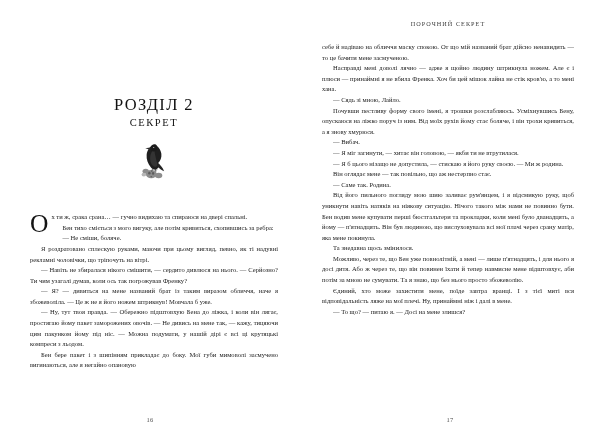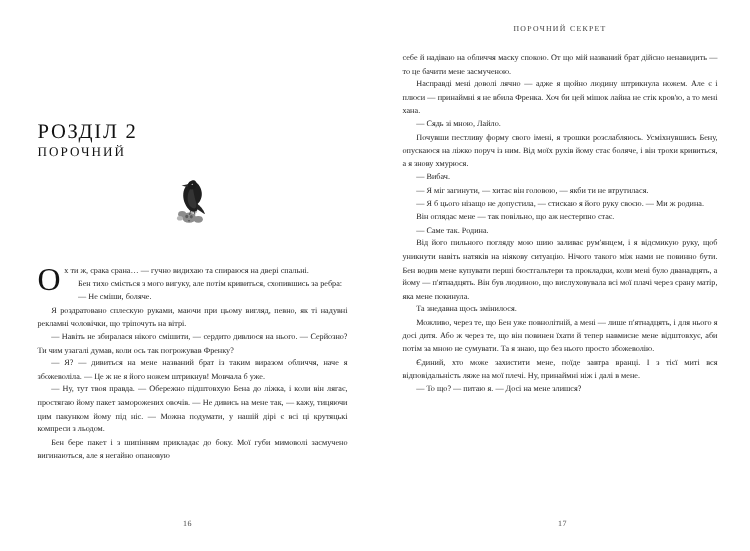--- a/index.html
+++ b/index.html
@@ -38,20 +38,21 @@
     color: #3b3b3b;
     text-transform: uppercase;
     height: 12px;
     line-height: 12px;
     margin-bottom: 12px;
   }
   .header-spacer { height: 24px; }
 
   
   .chapter-block {
+    text-align: center;
     margin-top: 54px;
   }
   .chapter-number {
     font-size: 16.5px;
     letter-spacing: 1.4px;
     color: #111;
     line-height: 1.1;
     white-space: nowrap;
   }
   .chapter-title {
@@ -114,21 +115,21 @@
 <body>
 
 <div class="spread">
 
   <div class="page page-left">
 
     <div class="header-spacer"></div>
 
     <div class="chapter-block">
       <div class="chapter-number">РОЗДІЛ 2</div>
-      <div class="chapter-title">ПОРОЧНИЙ</div>
+      <div class="chapter-title">СЕКРЕТ</div>
 
       <div class="chapter-ornament">
         <svg viewBox="0 0 100 100" xmlns="http://www.w3.org/2000/svg">
 
           <g fill="#8d8d8d">
             <ellipse cx="44" cy="85" rx="12" ry="9"></ellipse>
             <ellipse cx="60" cy="88" rx="8" ry="6"></ellipse>
             <ellipse cx="32" cy="79" rx="7" ry="5.5"></ellipse>
           </g>
           <g fill="#5d5d5d">

